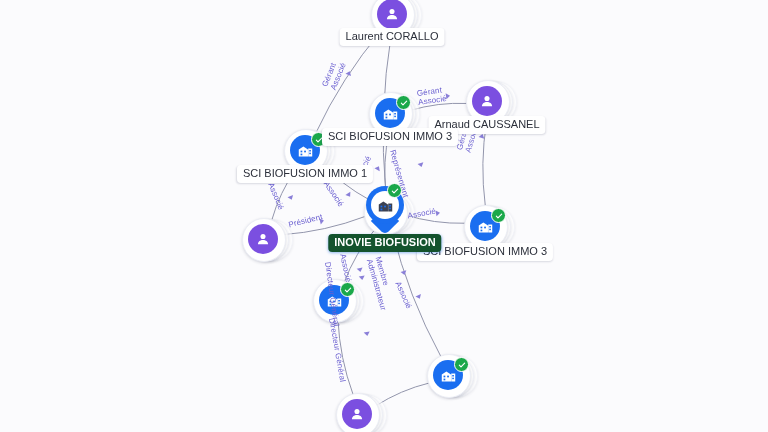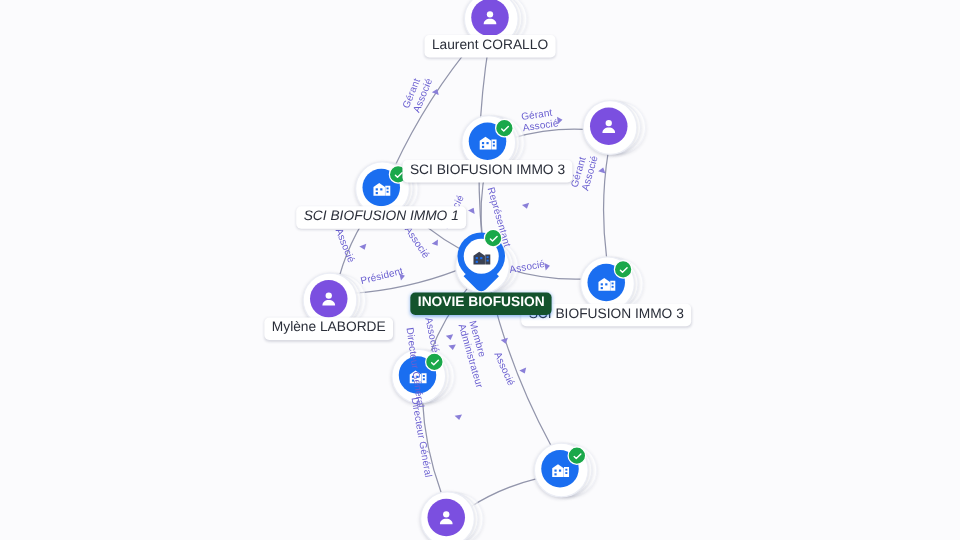--- a/index.html
+++ b/index.html
@@ -378,19 +378,19 @@
         <div class="disc person">
           <svg width="16" height="16" viewBox="0 0 24 24" aria-hidden="true">
             <circle cx="12" cy="8.2" r="3.8" fill="#fff"></circle>
             <path d="M4.4 20c0-4.1 3.4-6.4 7.6-6.4S19.6 15.9 19.6 20z" fill="#fff"></path>
           </svg>
         </div>
       </div>
     </div>
   <div class="layer" id="label-layer">
       <div class="nlabel" style="left: 392px; top: 28px;">Laurent CORALLO</div>
+      <div class="nlabel" style="left: 487px; top: 116px;">Arnaud CAUSSANEL</div>
       <div class="nlabel" style="left: 390px; top: 128px;">SCI BIOFUSION IMMO 3</div>
-      <div class="nlabel" style="left: 305px; top: 165px; font-style: italic;">SCI BIOFUSION IMMO 1</div>
+      <div class="nlabel" style="left: 305px; top: 165px;">SCI BIOFUSION IMMO 1</div>
       <div class="nlabel selected" style="left: 385px; top: 234px;">INOVIE BIOFUSION</div>
       <div class="nlabel" style="left: 485px; top: 243px;">SCI BIOFUSION IMMO 3</div>
-      <div class="nlabel" style="left: 263px; top: 254px;">Mylène LABORDE</div>
     </div>
 </div>
 
 </body></html>

